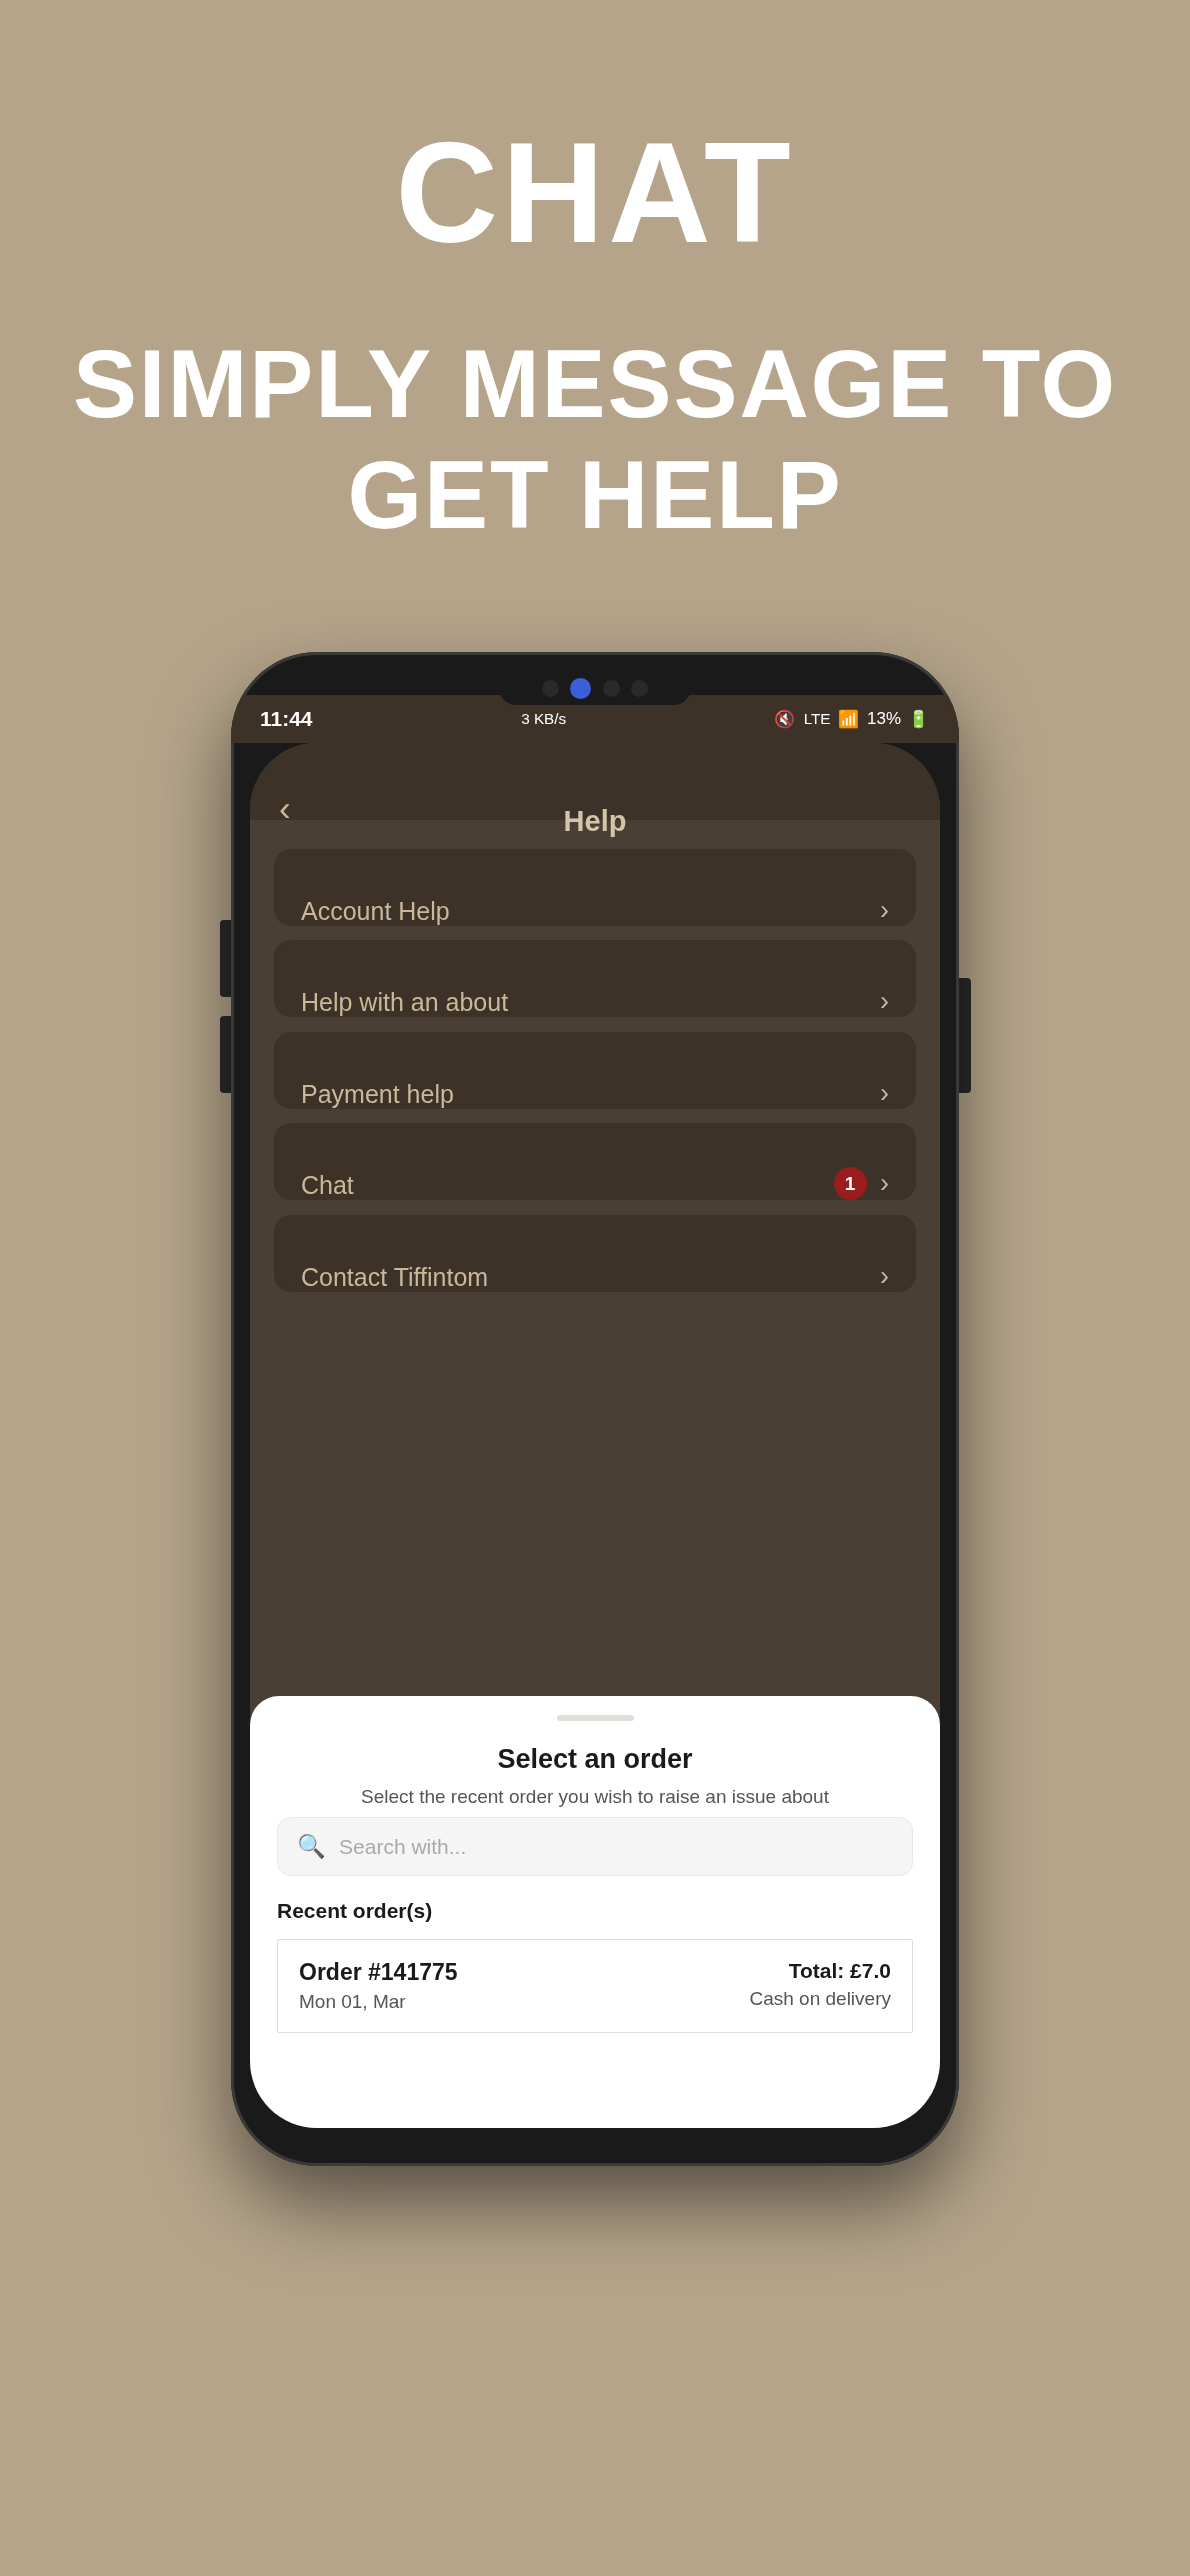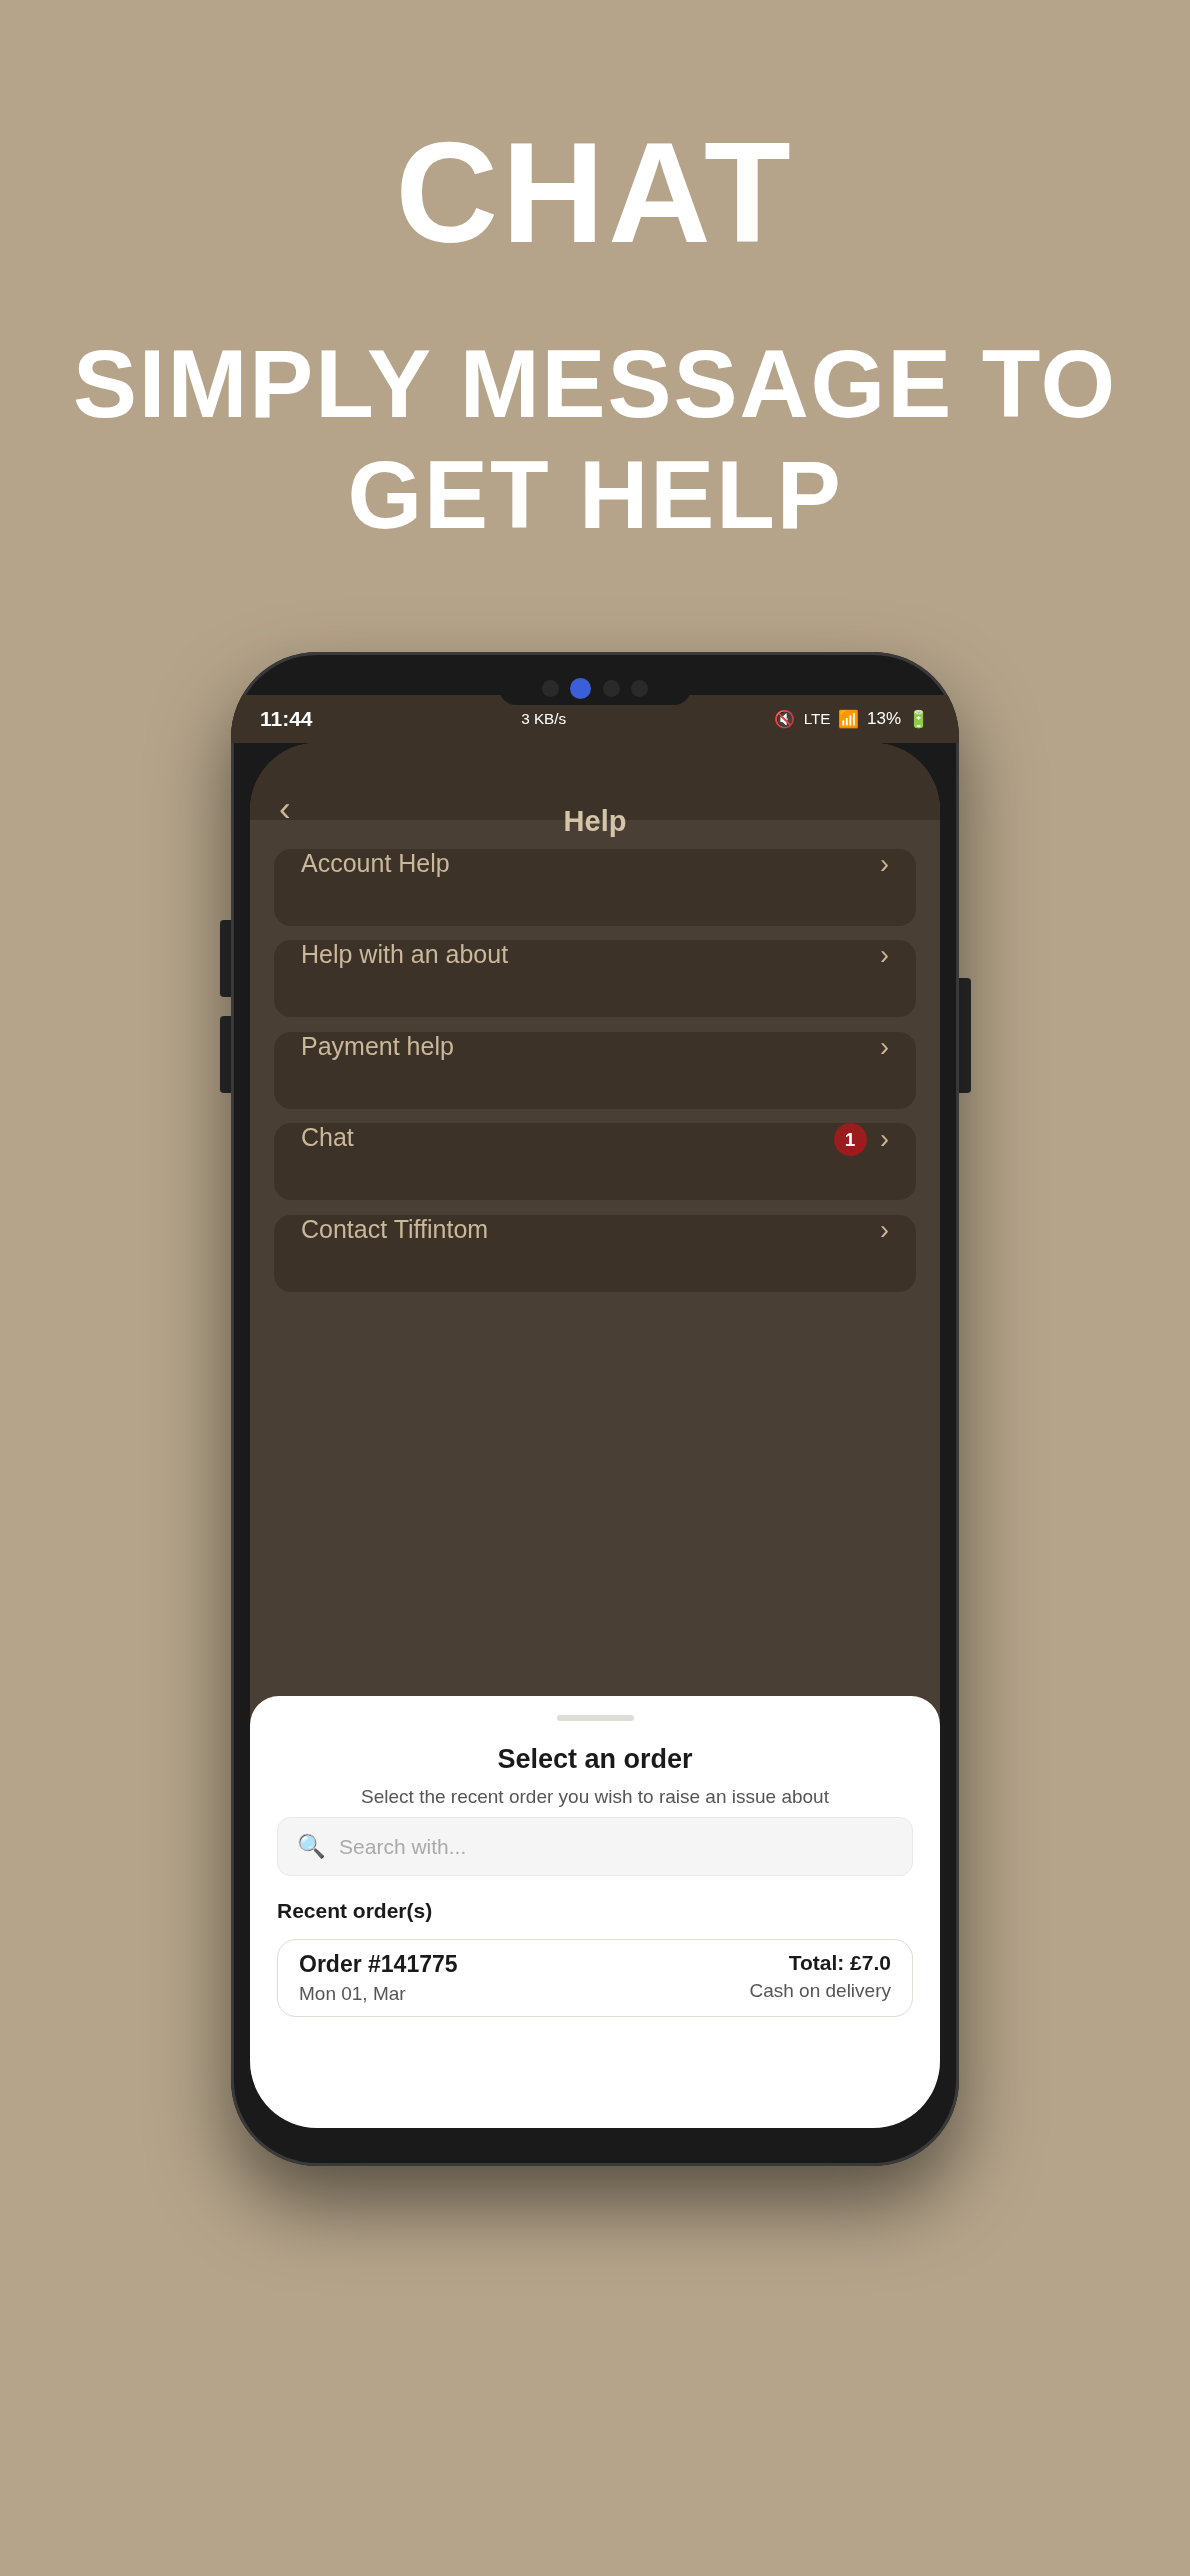--- a/index.html
+++ b/index.html
@@ -153,21 +153,21 @@
       display: flex;
       flex-direction: column;
       gap: 14.4px;
     }
 
     .menu-item {
       background: #3d3228;
       border-radius: 17px;
       height: 77px;
       display: flex;
-      align-items: flex-start;
+      align-items: flex-end;
       justify-content: space-between;
       padding: 0 27px;
       cursor: pointer;
     }
 
     .menu-item-text {
       color: #c9b89a;
       font-size: 25px;
       font-weight: 400;
     }
@@ -255,22 +255,22 @@
 
     .recent-orders-label {
       font-size: 21px;
       font-weight: 600;
       color: #1a1a1a;
       margin-bottom: 15.3px;
     }
 
     .order-card {
       border: 1.4px solid #e0ddd8;
-      border-radius: 19px;
-      padding: 11px 21px;
+      border-radius: 2px;
+      padding: 19px 21px;
       display: flex;
       justify-content: space-between;
       align-items: flex-start;
     }
 
     .order-info-left {}
     .order-number {
       font-size: 23px;
       font-weight: 700;
       color: #1a1a1a;

